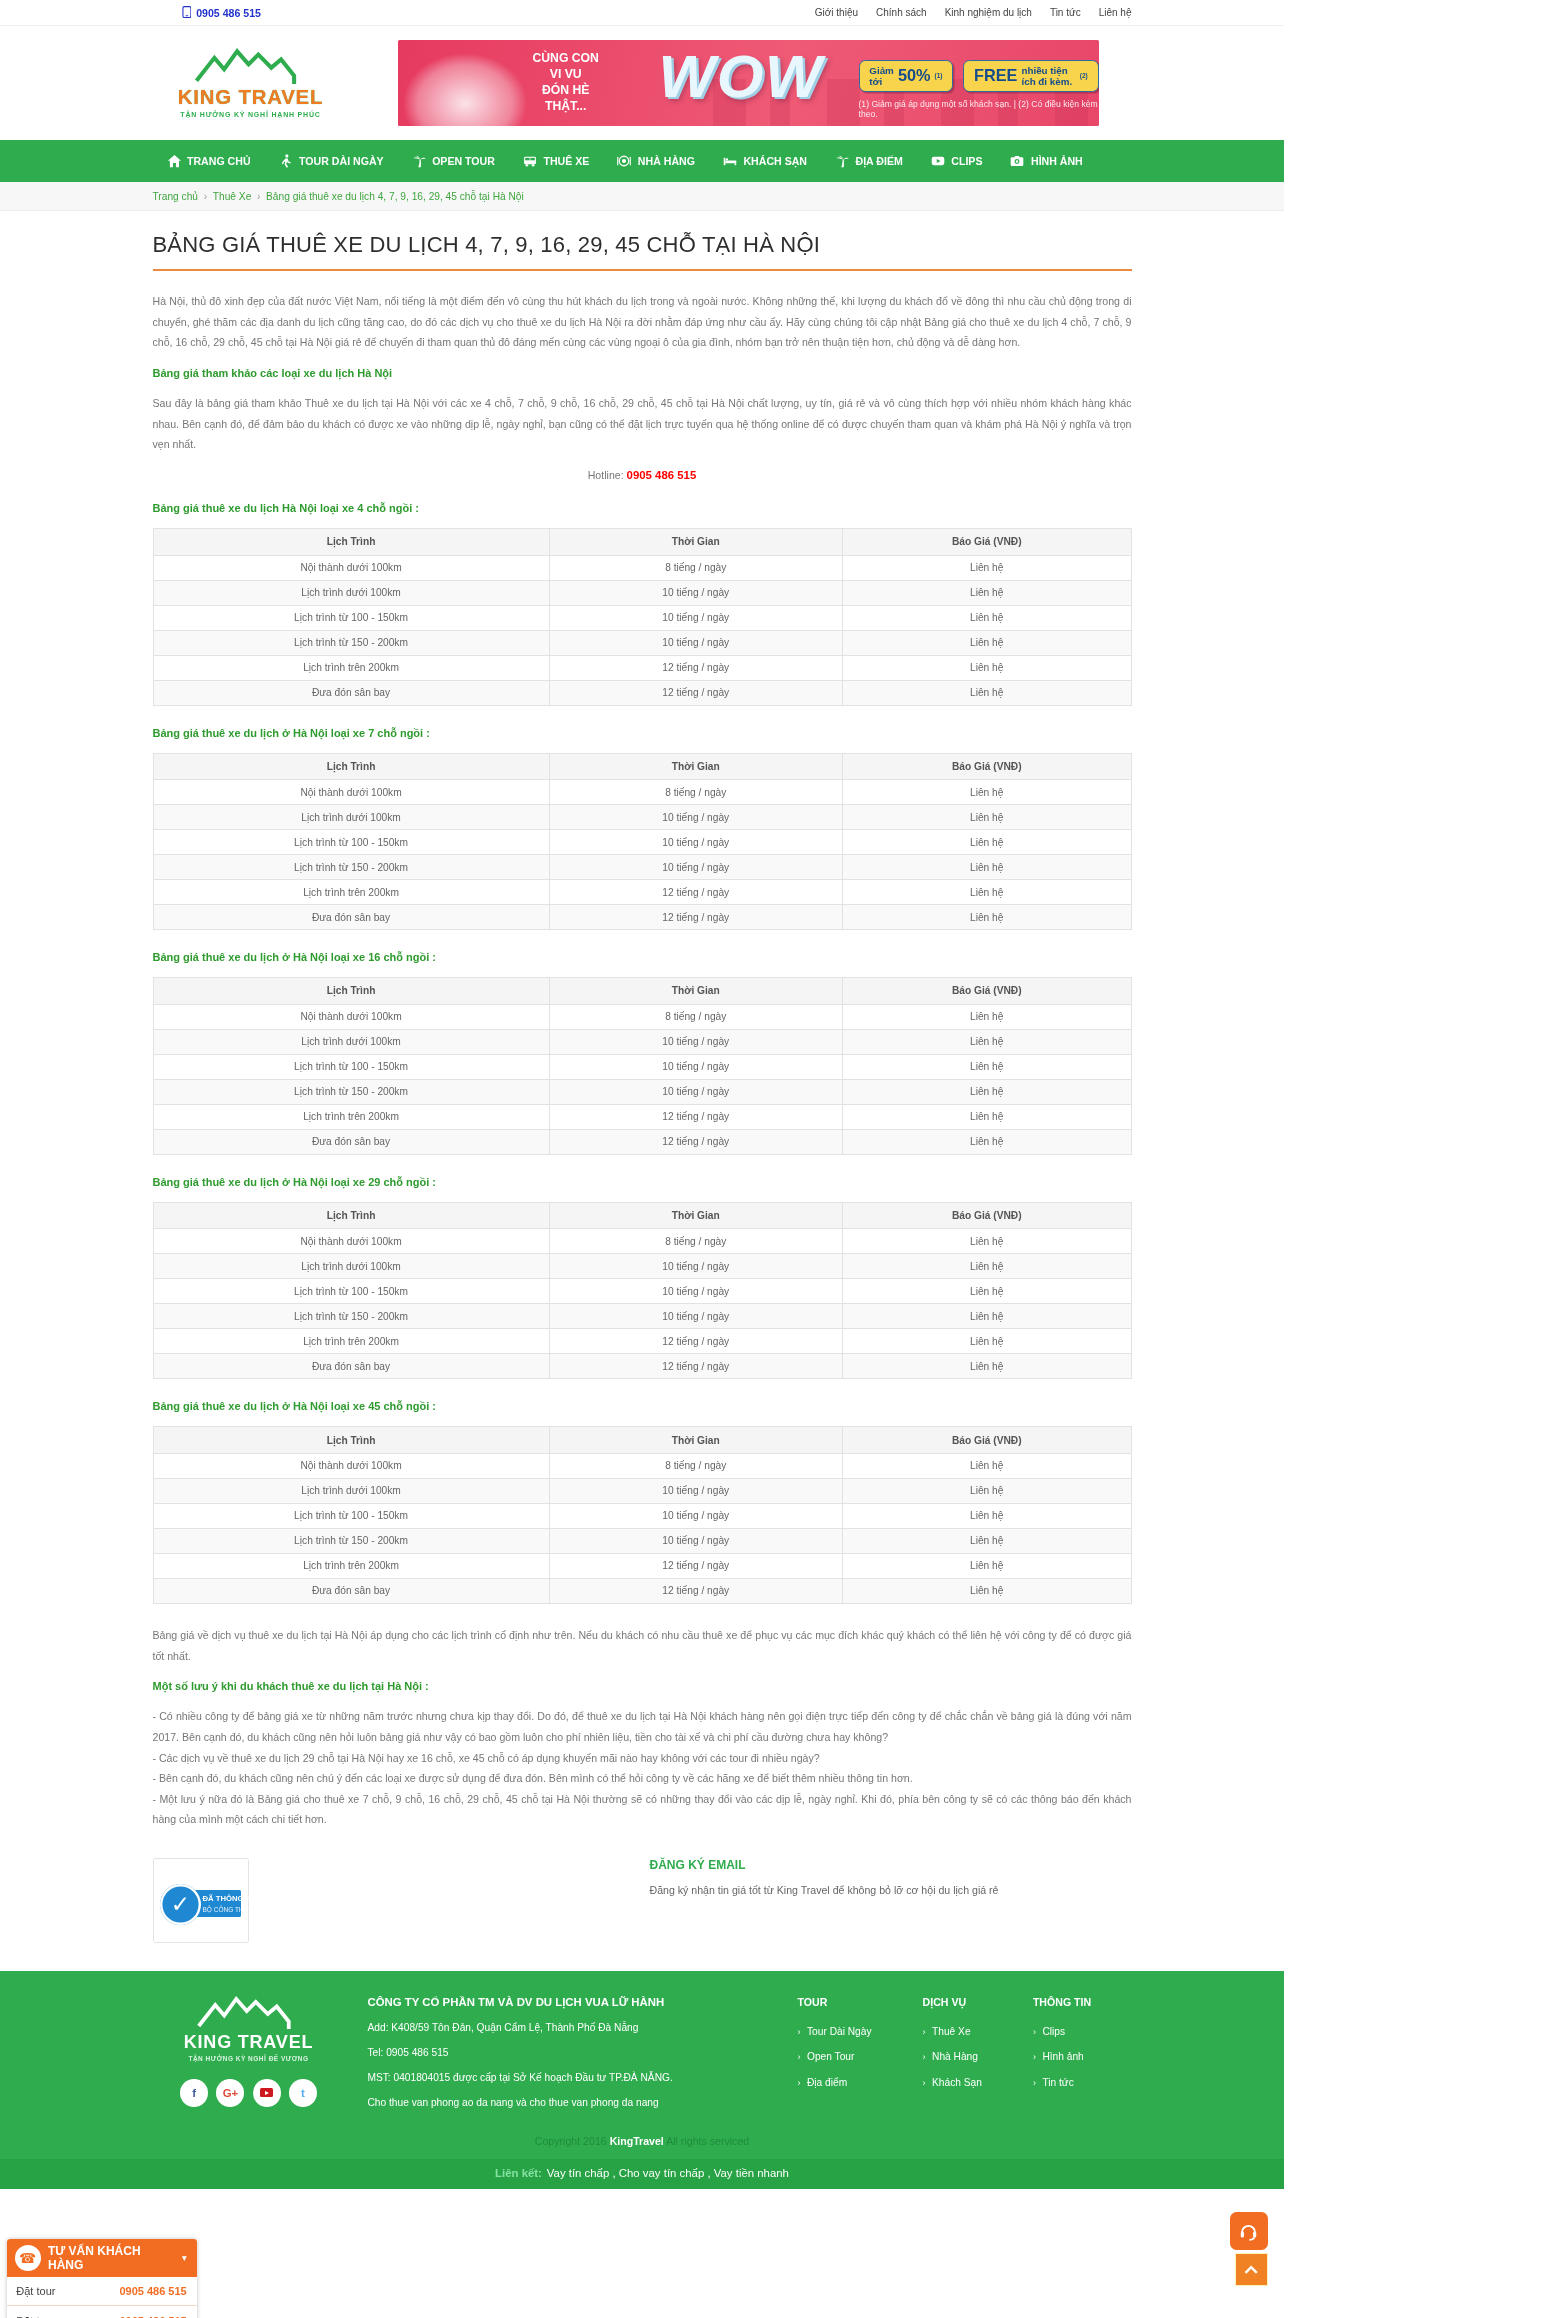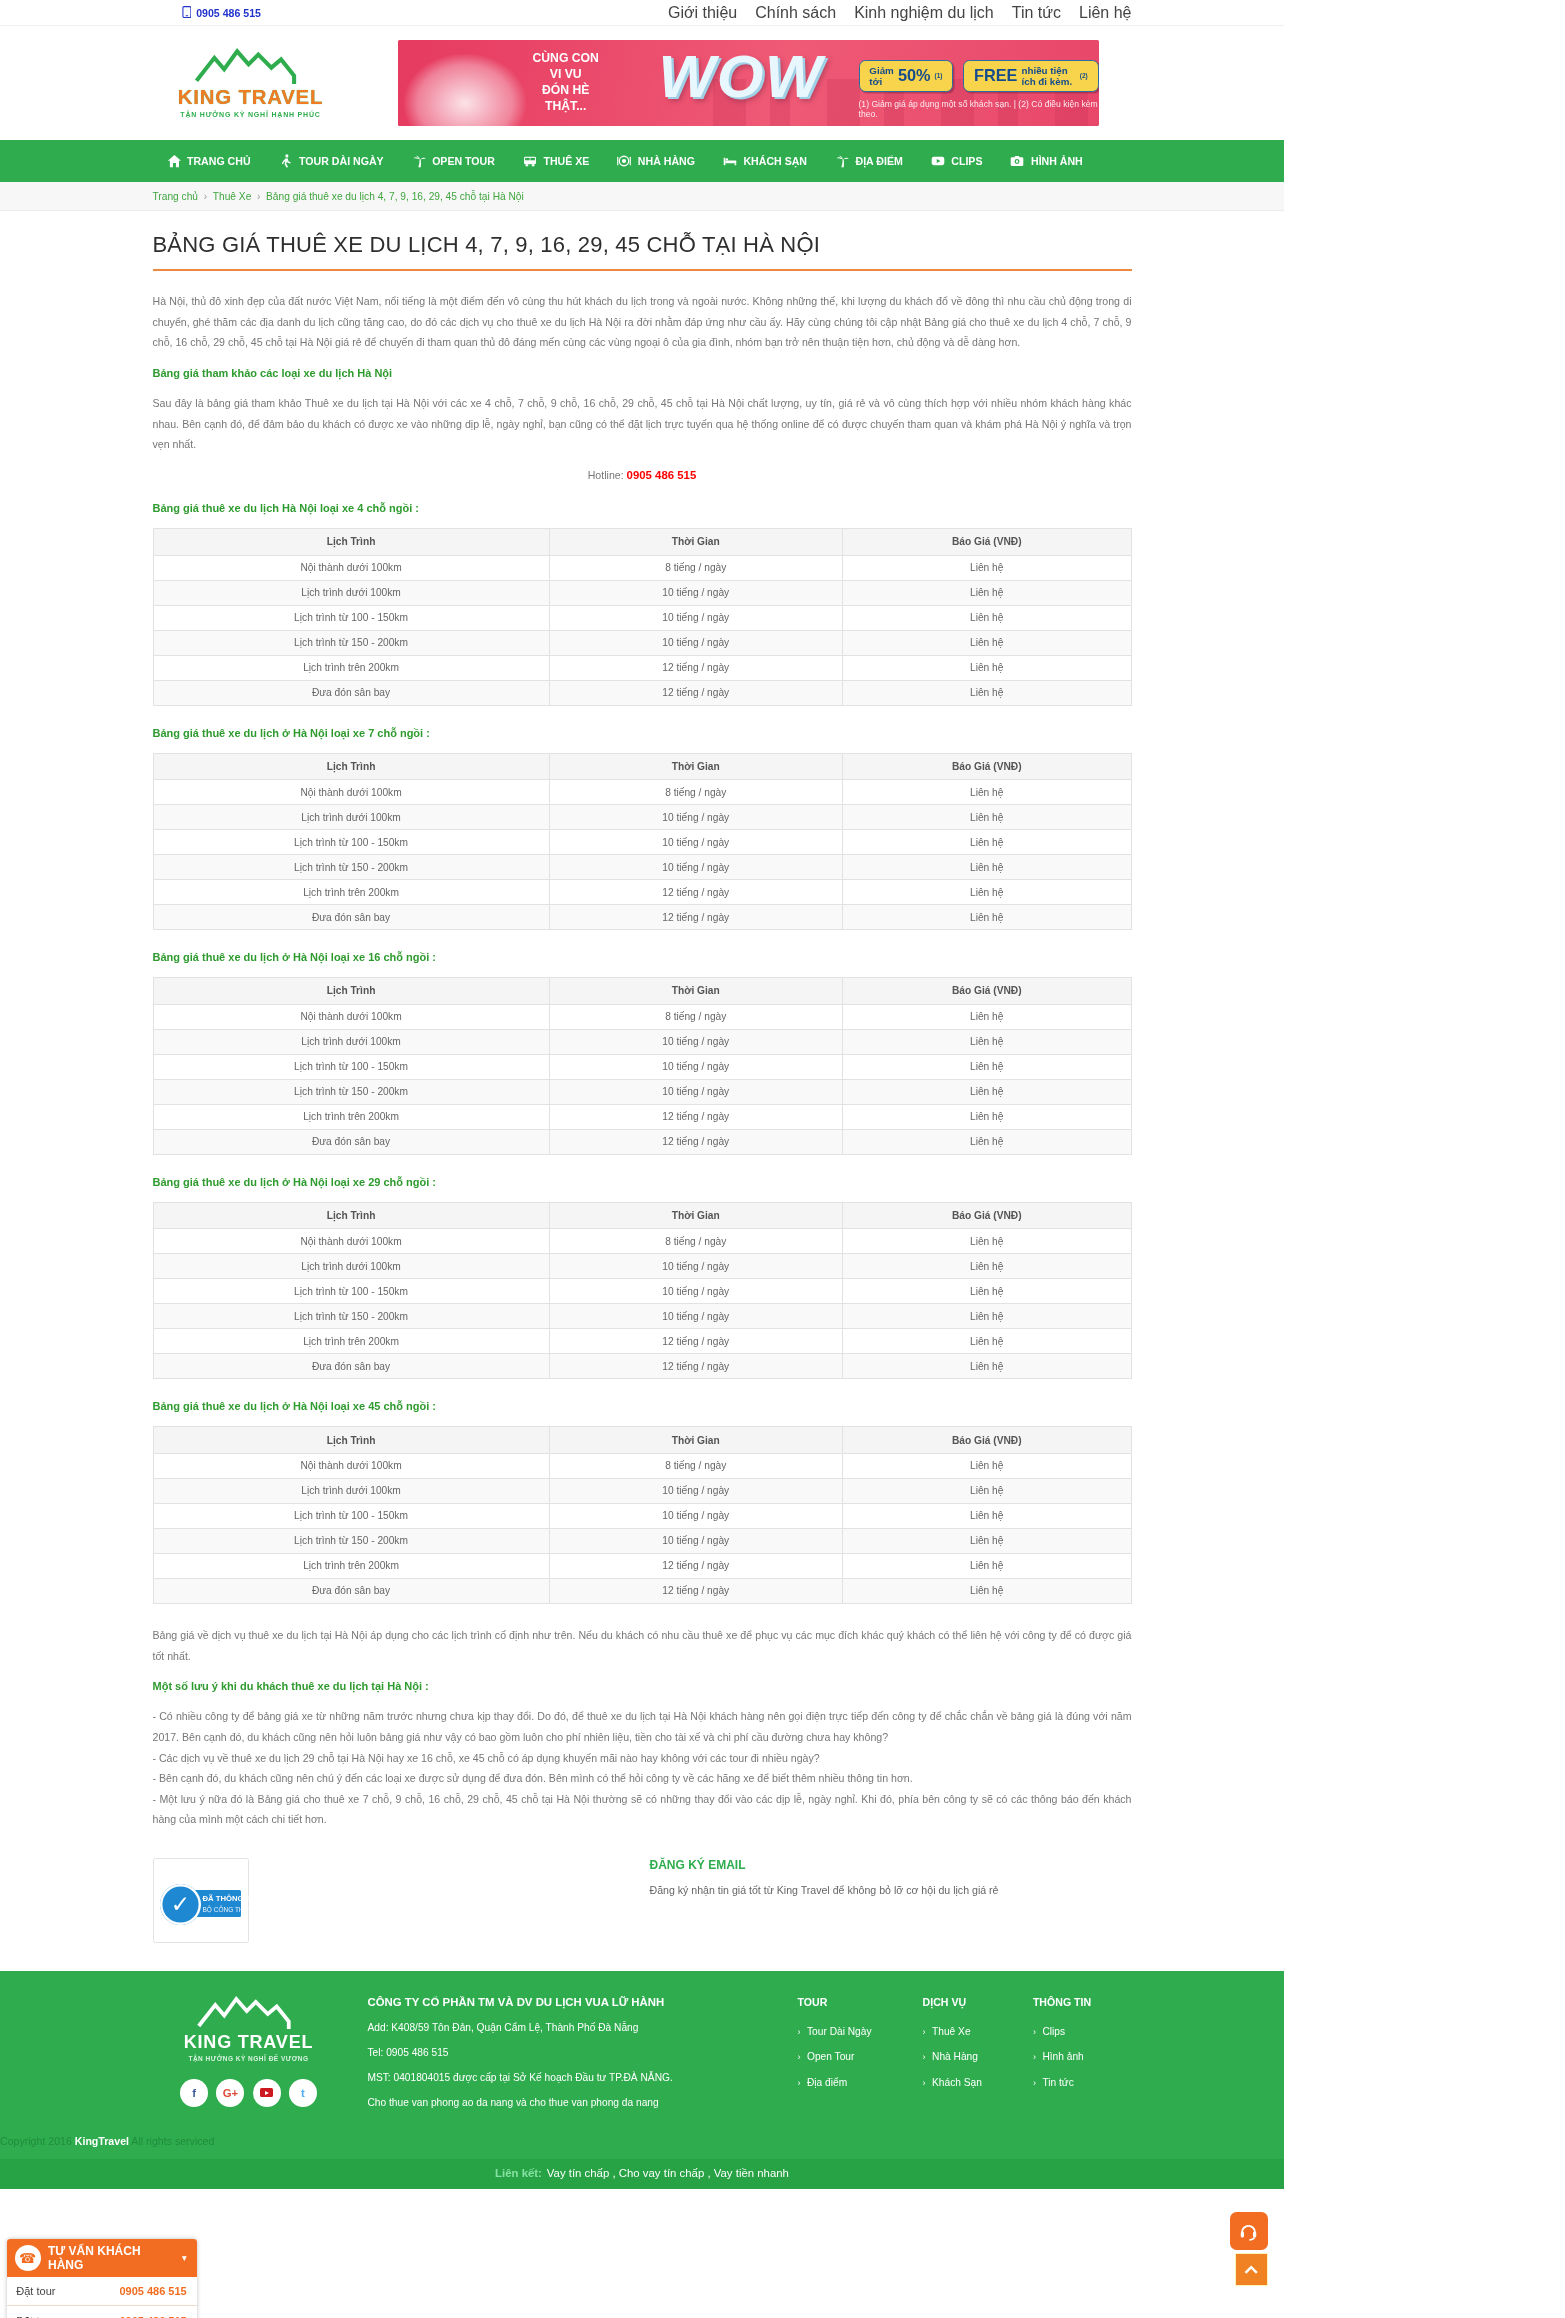--- a/index.html
+++ b/index.html
@@ -6,21 +6,21 @@
   html,body { background:#fff; }
   body { font-family:"Liberation Sans","DejaVu Sans",sans-serif; color:#333; }
   .page { width:1284px; height:2319px; overflow:hidden; position:relative; background:#fff; }
   .container { width:979px; margin:0 auto; }
 
   
   .topbar { height:26px; border-bottom:0.8px solid #f0f0f0; }
   .topbar .container { display:flex; justify-content:space-between; align-items:center; height:100%; }
   .topbar-phone { display:flex; align-items:center; gap:4.9px; color:#2233cc; font-weight:bold; font-size:10.6px; margin-left:29px; cursor:pointer; }
   .topbar-phone svg { width:9.8px; height:12.2px; }
-  .topbar-links { display:flex; gap:18px; font-size:16px; color:#444; }
+  .topbar-links { display:flex; gap:18px; font-size:10px; color:#444; }
   .topbar-links span { cursor:pointer; }
 
   
   .header { height:114px; }
   .header .container { display:flex; align-items:center; height:100%; }
   .logo { width:196px; cursor:pointer; }
   .logo .mountains { display:block; margin:0 auto 1.6px; }
   .logo-title { font-size:20.4px; font-weight:bold; color:#f07c23; letter-spacing:0.8px; text-align:center; text-shadow:0 0 0.8px #2fad4e; }
   .logo-tag { font-size:7px; color:#2fad4e; letter-spacing:0.8px; text-align:center; margin-top:1.6px; font-weight:bold; }
   .banner { margin-left:49px; width:701px; height:86px; border-radius:1.6px; position:relative; overflow:hidden; cursor:pointer;
@@ -98,21 +98,21 @@
   .soc-yt { color:#cc181e; }
   .soc-yt .yt-box { width:13px; height:9px; background:#cc181e; border-radius:1.6px; position:relative; }
   .soc-yt .yt-box:after { content:""; position:absolute; left:4.9px; top:2.4px; border-left:4.1px solid #fff; border-top:2.3px solid transparent; border-bottom:2.3px solid transparent; }
   .f-info { margin-left:23px; width:383px; flex:none; }
   .f-company { font-weight:bold; font-size:11.4px; margin-bottom:14.7px; }
   .f-line { font-size:10.2px; margin-bottom:14px; }
   .f-cols { display:flex; margin-left:47px; gap:51px; }
   .f-col-title { font-weight:bold; font-size:10.6px; margin-bottom:18px; }
   .f-col-item { font-size:10.2px; margin-bottom:14.7px; cursor:pointer; white-space:nowrap; }
   .f-col-item .chev { margin-right:6.5px; font-size:9px; }
-  .f-copy { font-size:10.6px; color:#1f8c3c; padding:13px 0 11.4px; }
+  .f-copy { text-align:center; font-size:10.6px; color:#1f8c3c; padding:13px 0 11.4px; }
   .f-copy b { color:#fff; }
   .f-strip { background:#27a244; text-align:center; padding:8.2px 0 9.8px; font-size:11.4px; }
   .f-strip .lbl { color:#86e2a3; font-weight:bold; margin-right:4.9px; }
   .f-strip .lnk { color:#fff; cursor:pointer; }
 
   
   .consult { position:absolute; left:6.5px; top:2239px; width:190px; border-radius:3.3px 3.3px 0 0; overflow:hidden; box-shadow:0 0.8px 4.1px rgba(0,0,0,.25); z-index:10; }
   .consult-head { background:#f26d21; height:38px; display:flex; align-items:center; padding:0 8.2px; gap:7.3px; cursor:pointer; }
   .consult-head .cicon { width:26px; height:26px; border-radius:50%; background:#fff; color:#f26d21; display:flex; align-items:center; justify-content:center; font-size:14px; }
   .consult-head .ctitle { color:#fff; font-weight:bold; font-size:12px; flex:1; }

